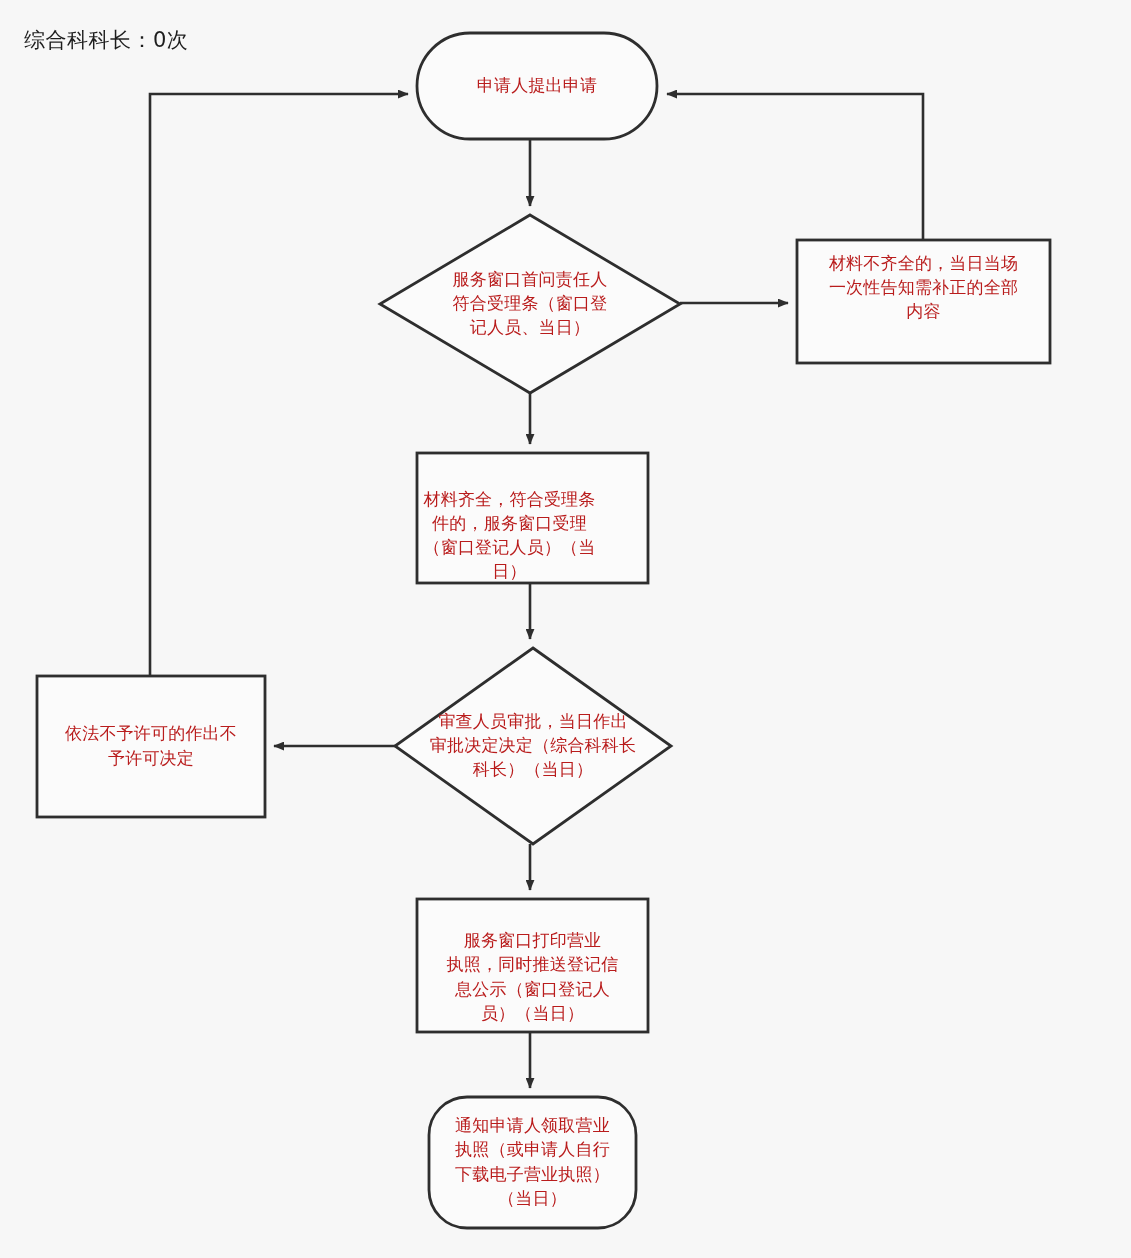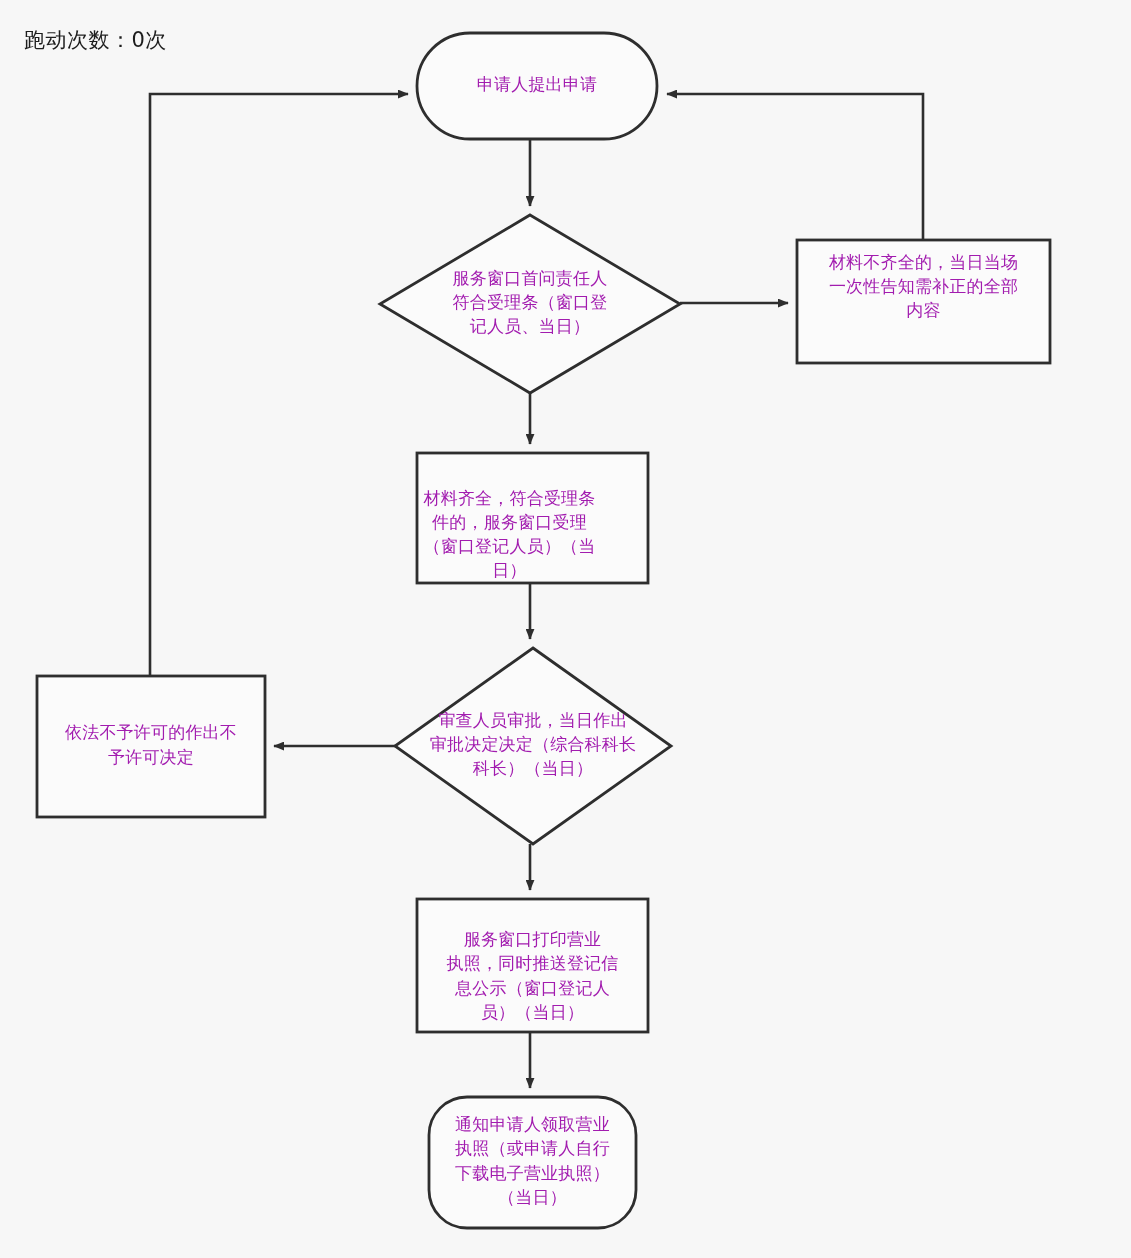--- a/index.html
+++ b/index.html
@@ -26,44 +26,44 @@
     top: 0;
     width: 1131px;
     height: 1258px;
   }
   .node-label {
     position: absolute;
     display: flex;
     align-items: center;
     justify-content: center;
     text-align: center;
-    color: #a21caf;
+    color: #b91c1c;
     font-size: 17px;
     line-height: 1.42;
     letter-spacing: 0.2px;
     white-space: pre-line;
     pointer-events: none;
-    font-family: Liberation Mono, monospace;
+    font-family: Liberation Sans, sans-serif;
   }
   #run-count-label {
     position: absolute;
     left: 24px;
     top: 26px;
     font-size: 21px;
     color: #1d1d1d;
     letter-spacing: 0.5px;
     font-family: "DejaVu Sans", "Liberation Sans", sans-serif;
   }
 </style>
 </head>
 <body>
 
 <div id="flow-root">
 
-  <div id="run-count-label">跑动次数：0次</div>
+  <div id="run-count-label">综合科科长：0次</div>
 
   <svg id="flow-svg" viewBox="0 0 1131 1258">
     <defs>
       <marker id="arrowhead" markerWidth="11" markerHeight="9" refX="10.2" refY="4.5" orient="auto" markerUnits="userSpaceOnUse">
         <path d="M0,0 L11,4.5 L0,9 z" fill="#2e2e2e"></path>
       </marker>
     </defs>
 
     <g id="edges-layer" fill="none" stroke="#2e2e2e" stroke-width="2.6" stroke-linejoin="miter" stroke-linecap="butt">
 

